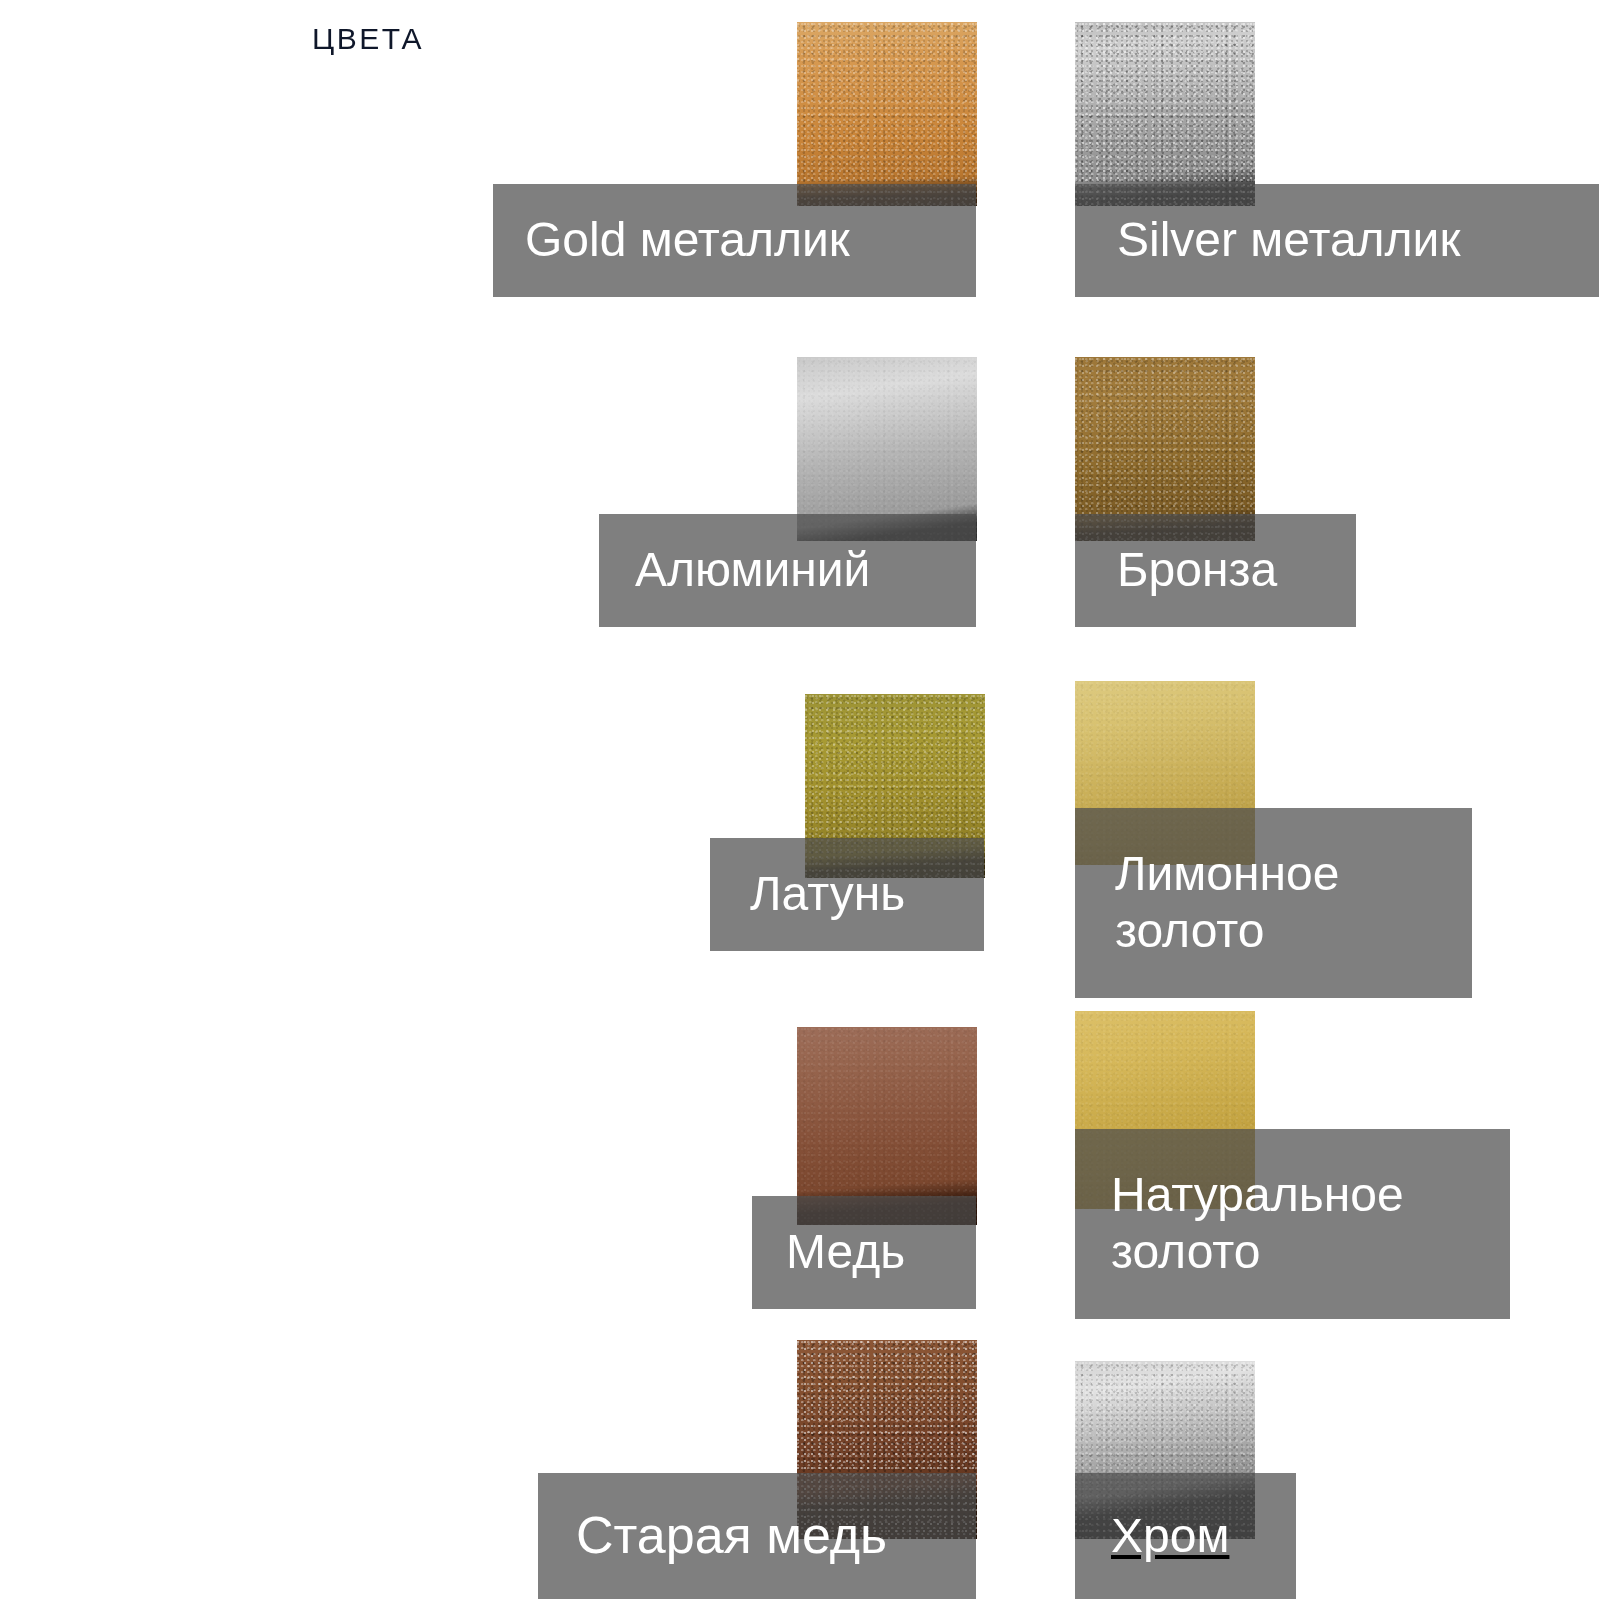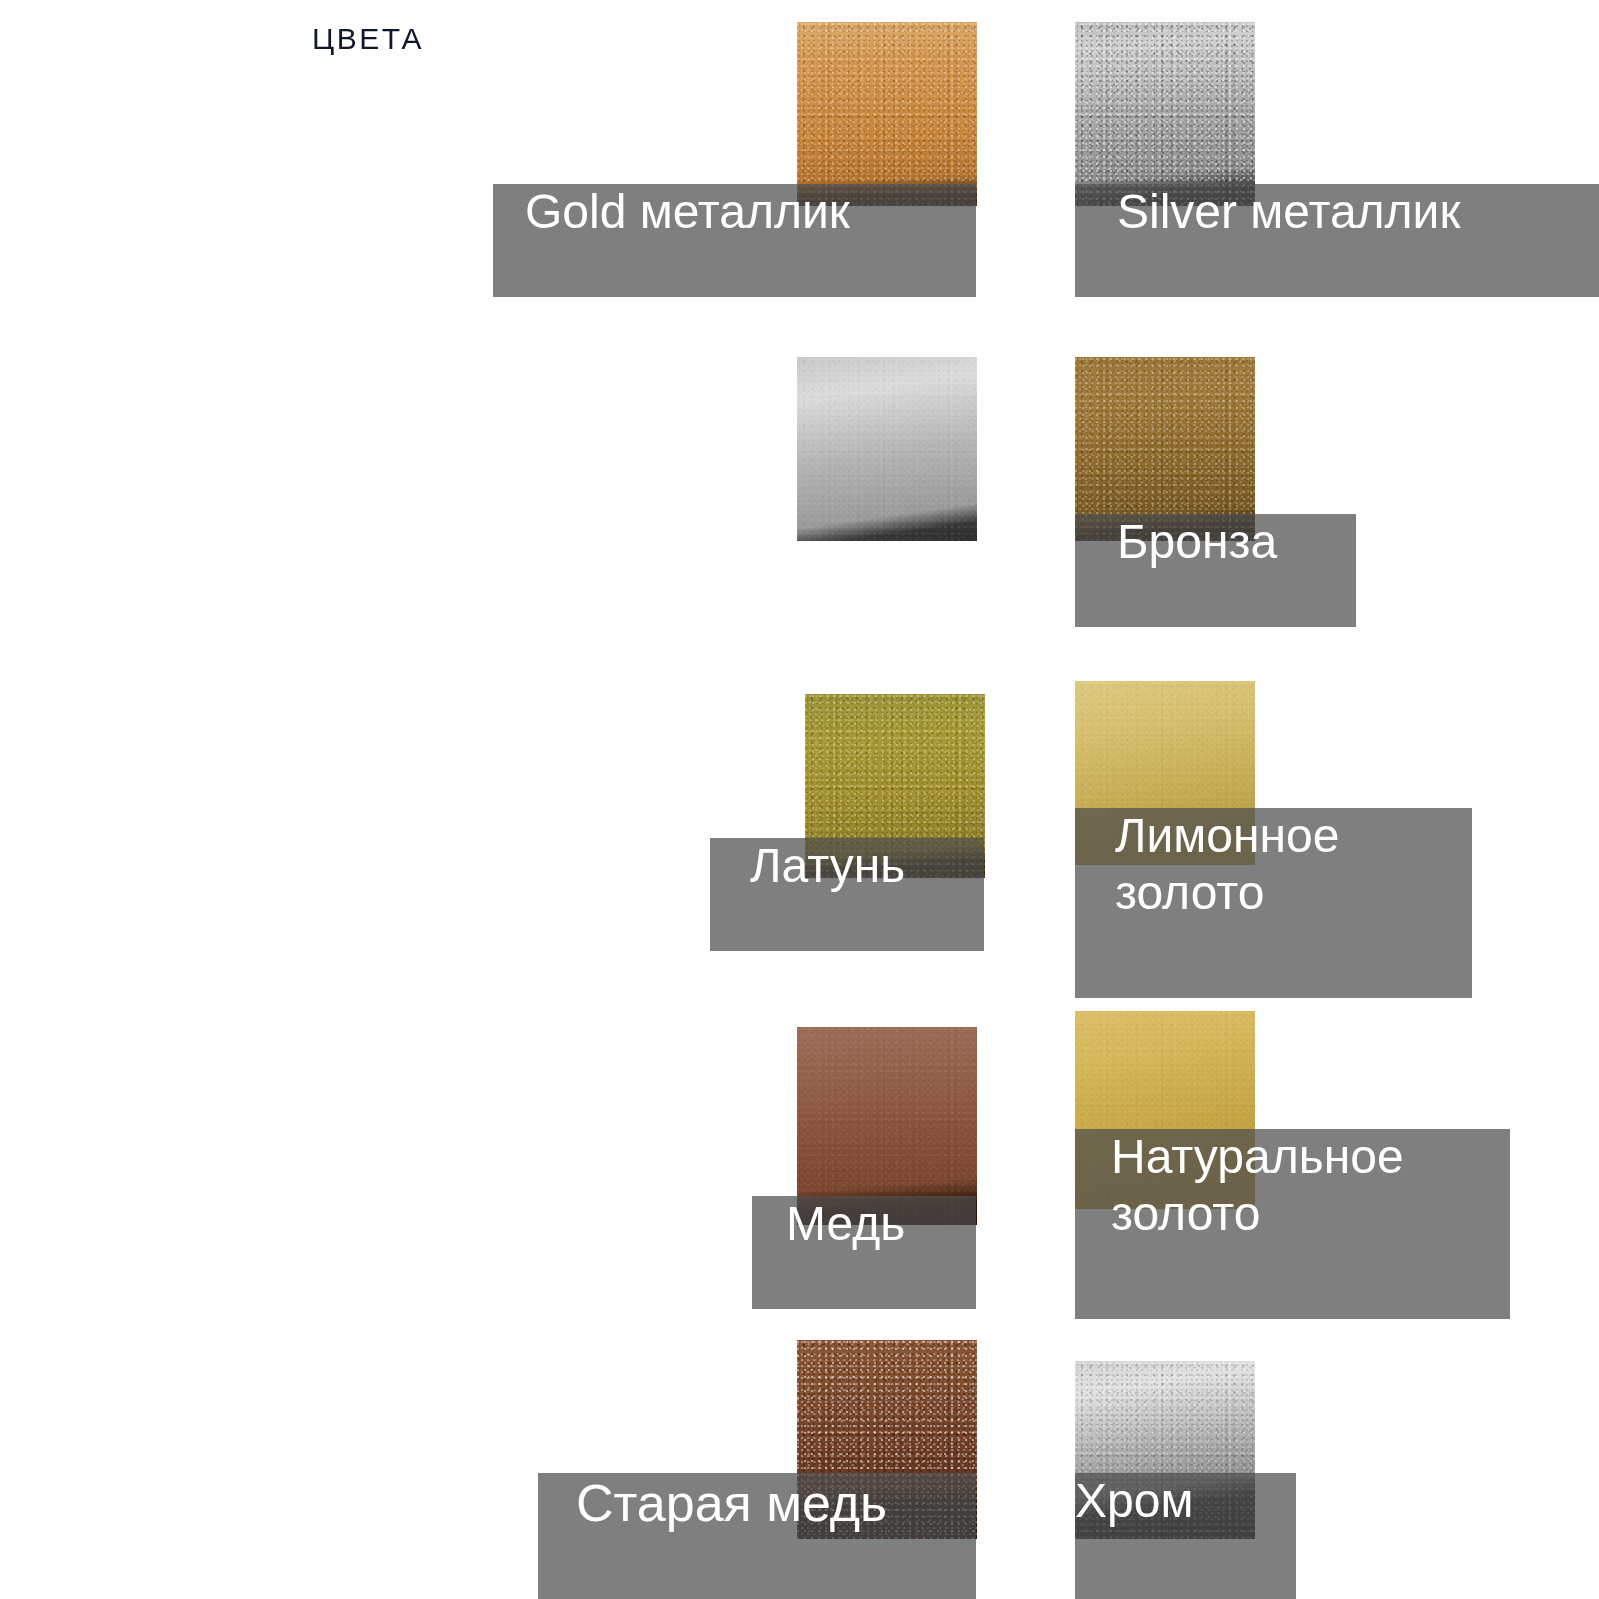--- a/index.html
+++ b/index.html
@@ -60,20 +60,21 @@
     background-position: 0 0, 3px 4px, 1px 5px, 5px 1px, 2px 6px, 4px 2px;
   }
   .grain.smooth { opacity: .13; }
   .grain.coarse { opacity: .9; }
 
   
   .label-plate {
     position: absolute;
     background: rgba(77,77,77,0.72);
     display: flex;
+    align-items: center;
     box-sizing: border-box;
   }
   .label-text {
     color: #ffffff;
     font-weight: 300;
     line-height: 1.18;
     white-space: pre-line;
   }
 </style>
 </head>
@@ -100,20 +101,23 @@
     </div>
     <div class="label-plate" style="left:1075px;top:184px;width:524px;height:113px;padding-left:42px;pointer-events:auto;">
       <span class="label-text" style="font-size:48px;">Silver металлик</span>
     </div>
   </div>
 
   <div class="swatch-card" style="left:0;top:0;width:1599px;height:1599px;pointer-events:none;">
     <div class="swatch" style="left:797px;top:357px;width:180px;height:184px;pointer-events:auto;">
       <div class="swatch-surface" style="background:linear-gradient(172deg,#c9c9c9 0%,#dcdcdc 20%,#b5b5b5 52%,#9b9b9b 82%,#363636 91%,#2d2d2d 100%);"></div>
       <div class="grain smooth"></div>
+    </div>
+    <div class="label-plate" style="left:599px;top:514px;width:377px;height:113px;padding-left:36px;pointer-events:auto;">
+      <span class="label-text" style="font-size:48px;">Алюминий</span>
     </div>
   </div>
 
   <div class="swatch-card" style="left:0;top:0;width:1599px;height:1599px;pointer-events:none;">
     <div class="swatch" style="left:1075px;top:357px;width:180px;height:184px;pointer-events:auto;">
       <div class="swatch-surface" style="background:linear-gradient(176deg,#9c7638 0%,#a27c3c 22%,#8d6a2c 58%,#7a5a24 83%,#31200a 91%,#271a07 100%);"></div>
       <div class="grain"></div>
     </div>
     <div class="label-plate" style="left:1075px;top:514px;width:281px;height:113px;padding-left:42px;pointer-events:auto;">
       <span class="label-text" style="font-size:48px;">Бронза</span>
@@ -170,18 +174,18 @@
     <div class="label-plate" style="left:538px;top:1473px;width:438px;height:126px;padding-left:38px;pointer-events:auto;">
       <span class="label-text" style="font-size:52px;">Старая медь</span>
     </div>
   </div>
 
   <div class="swatch-card" style="left:0;top:0;width:1599px;height:1599px;pointer-events:none;">
     <div class="swatch" style="left:1075px;top:1361px;width:180px;height:178px;pointer-events:auto;">
       <div class="swatch-surface" style="background:linear-gradient(172deg,#d3d3d3 0%,#e2e2e2 16%,#b4b4b4 44%,#8f8f8f 68%,#2b2b2b 78%,#202020 100%);"></div>
       <div class="grain"></div>
     </div>
-    <div class="label-plate" style="left:1075px;top:1473px;width:221px;height:126px;pointer-events:auto;">
+    <div class="label-plate" style="left:1075px;top:1473px;width:221px;height:126px;padding-left:36px;pointer-events:auto;text-decoration:underline;">
       <span class="label-text" style="font-size:48px;">Хром</span>
     </div>
   </div>
 
 </div>
 
 </body></html>

